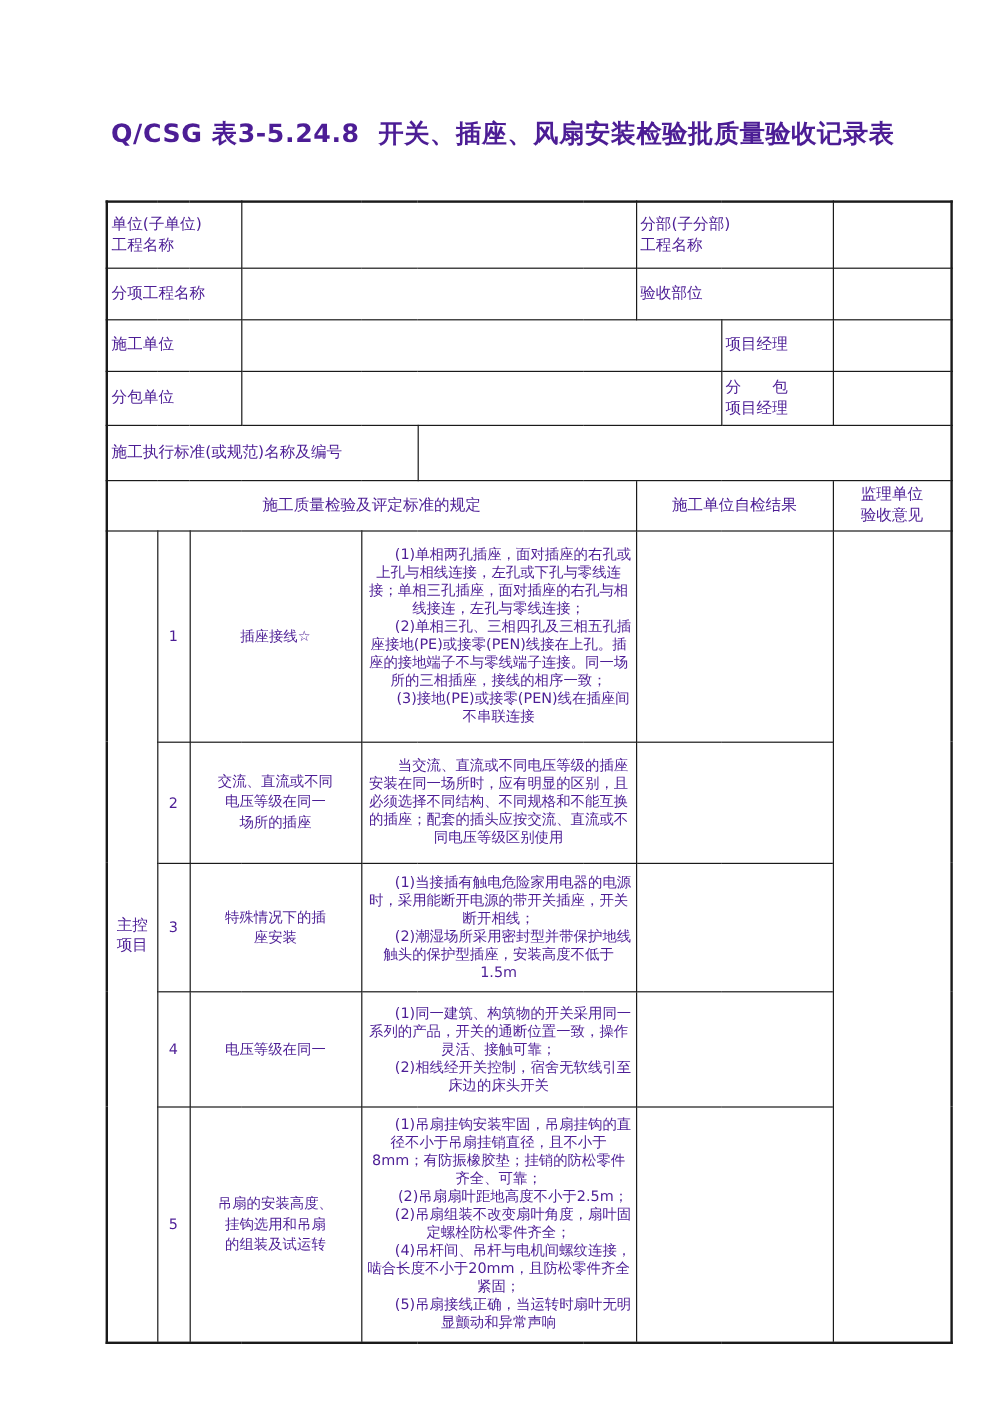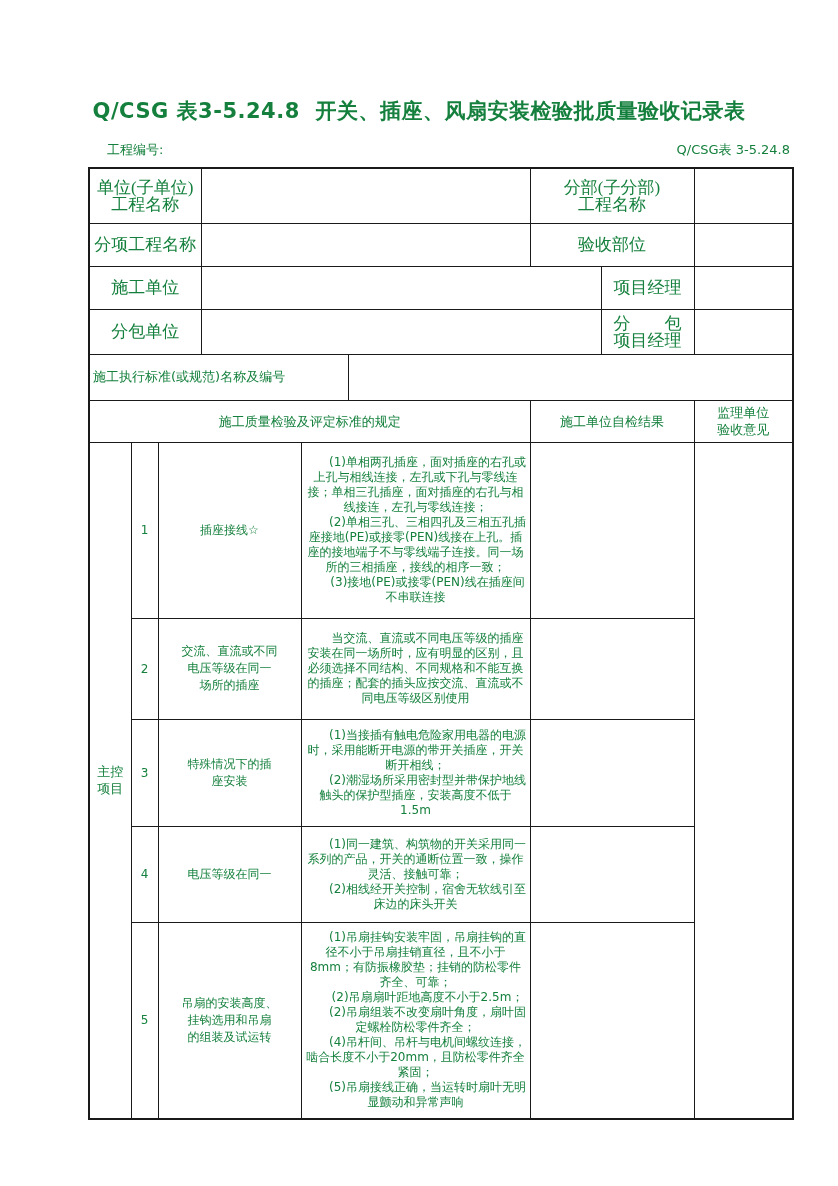--- a/index.html
+++ b/index.html
@@ -1,21 +1,21 @@
 <!DOCTYPE html>
 <html><head>
 <meta charset="utf-8">
 <style>
   html,body{margin:0;padding:0;background:#ffffff;}
   .page{
     position:relative;
     width:838px;height:1186px;
     background:#ffffff;
     font-family:"DejaVu Sans","Liberation Sans",sans-serif;
-    color:#15803d;
+    color:#4c1d95;
     overflow:hidden;
   }
   .doc-title{
     position:absolute;top:97px;left:0;width:100%;
     text-align:center;font-size:21px;font-weight:bold;
     white-space:pre;letter-spacing:0.5px;
   }
   .meta-line{position:absolute;top:141px;left:88px;width:704px;height:18px;font-size:13px;}
   .meta-left{position:absolute;left:19px;top:0;}
   .meta-right{position:absolute;right:2px;top:0;}
@@ -25,41 +25,37 @@
     width:704px;
     border:2px solid #1a1a1a;
     font-size:12px;
   }
   table.form td{
     border:1px solid #1a1a1a;
     padding:1px 3px;
     vertical-align:middle;
     overflow:hidden;
   }
-  td.lbl{text-align:center;white-space:pre-line;font-size:17px;line-height:17px;font-family:Liberation Serif, serif;}
+  td.lbl{white-space:pre-line;font-size:13px;line-height:17px;}
   td.lbl-left{text-align:left;padding-left:19px;font-size:13px;margin-left:15px;}
   td.hdr{text-align:center;white-space:pre-line;font-size:13px;line-height:17px;}
   td.side{text-align:center;white-space:pre-line;font-size:13px;line-height:17px;}
   td.num{text-align:center;font-size:12px;}
   td.item-name{text-align:center;white-space:pre-line;font-size:12px;line-height:17px;padding-left:4px;}
   td.req{vertical-align:middle;}
   td.req p{margin:0;text-indent:2em;font-size:12px;line-height:15px;text-align:center;}
   td.blank{background:#ffffff;}
 </style>
 </head>
 <body>
 
 <div class="page">
 
   <div class="doc-title">Q/CSG 表3-5.24.8  开关、插座、风扇安装检验批质量验收记录表</div>
 
-  <div class="meta-line">
-    <span class="meta-left">工程编号:</span>
-    <span class="meta-right">Q/CSG表 3-5.24.8</span>
-  </div>
 
   <table class="form">
     <colgroup>
       <col style="width:42px">
         <col style="width:27px">
         <col style="width:43px">
       <col style="width:100px">
         <col style="width:47px">
         <col style="width:138px">
       <col style="width:44px">

